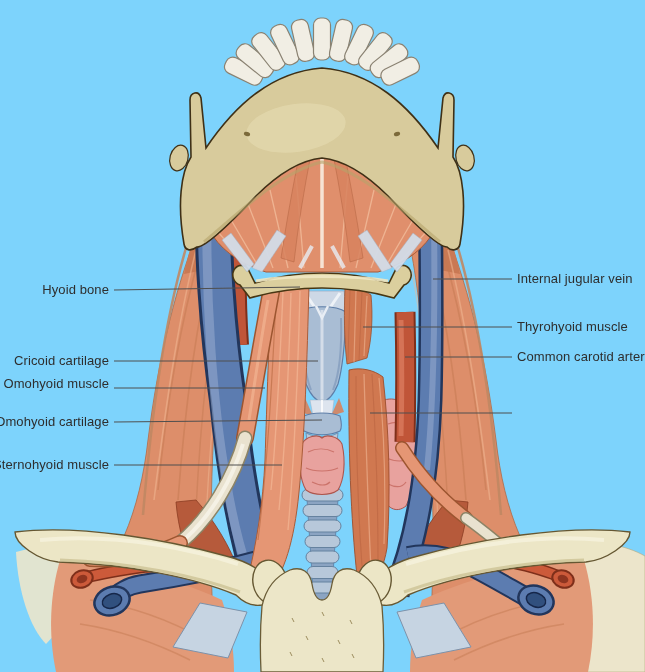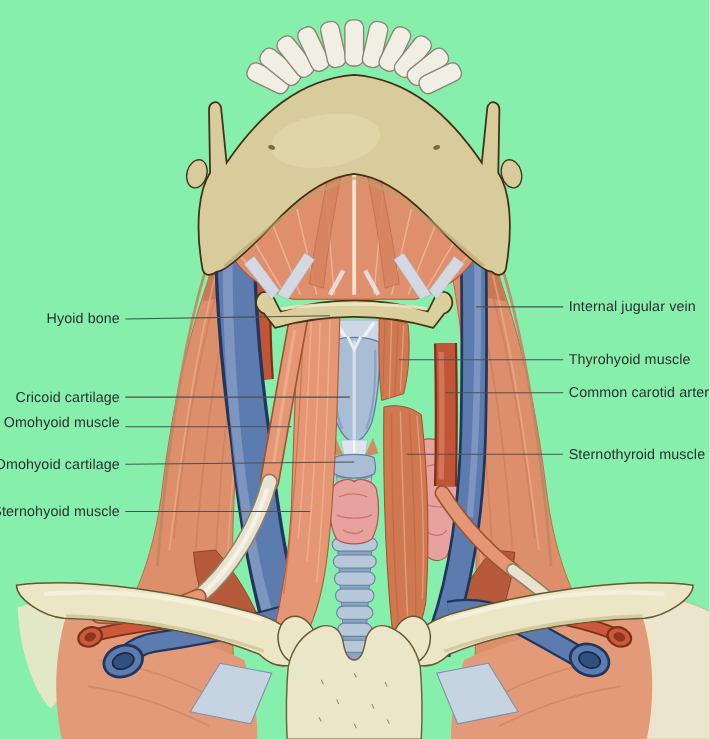--- a/index.html
+++ b/index.html
@@ -1,16 +1,16 @@
 <!DOCTYPE html>
 <html><head>
 <meta charset="utf-8">
 <style>
   html,body{margin:0;padding:0;background:#fff;}
-  .stage{position:relative;width:645px;height:672px;background:#86efac;overflow:hidden;
+  .stage{position:relative;width:645px;height:672px;background:#7dd3fc;overflow:hidden;
          font-family:"Liberation Sans",sans-serif;}
   .stage svg{position:absolute;left:0;top:0;}
   .lbl{position:absolute;font-size:13px;line-height:16px;color:#2e2e2e;white-space:nowrap;
        letter-spacing:.1px;}
   .lbl-left{text-align:right;}
 </style>
 </head>
 <body>
 
 <div class="stage">
@@ -293,15 +293,14 @@
 </svg>
 
 <div class="lbl lbl-left" style="right:536px;top:282px">Hyoid bone</div>
 <div class="lbl lbl-left" style="right:536px;top:353px">Cricoid cartilage</div>
 <div class="lbl lbl-left" style="right:536px;top:376px">Omohyoid muscle</div>
 <div class="lbl lbl-left" style="right:536px;top:414px">Omohyoid cartilage</div>
 <div class="lbl lbl-left" style="right:536px;top:457px">Sternohyoid muscle</div>
 <div class="lbl" style="left:517px;top:319px">Thyrohyoid muscle</div>
 <div class="lbl" style="left:517px;top:271px">Internal jugular vein</div>
 <div class="lbl" style="left:517px;top:349px">Common carotid artery</div>
-<div class="lbl" style="left:517px;top:405px">Sternothyroid muscle</div>
 
 </div>
 
 </body></html>

